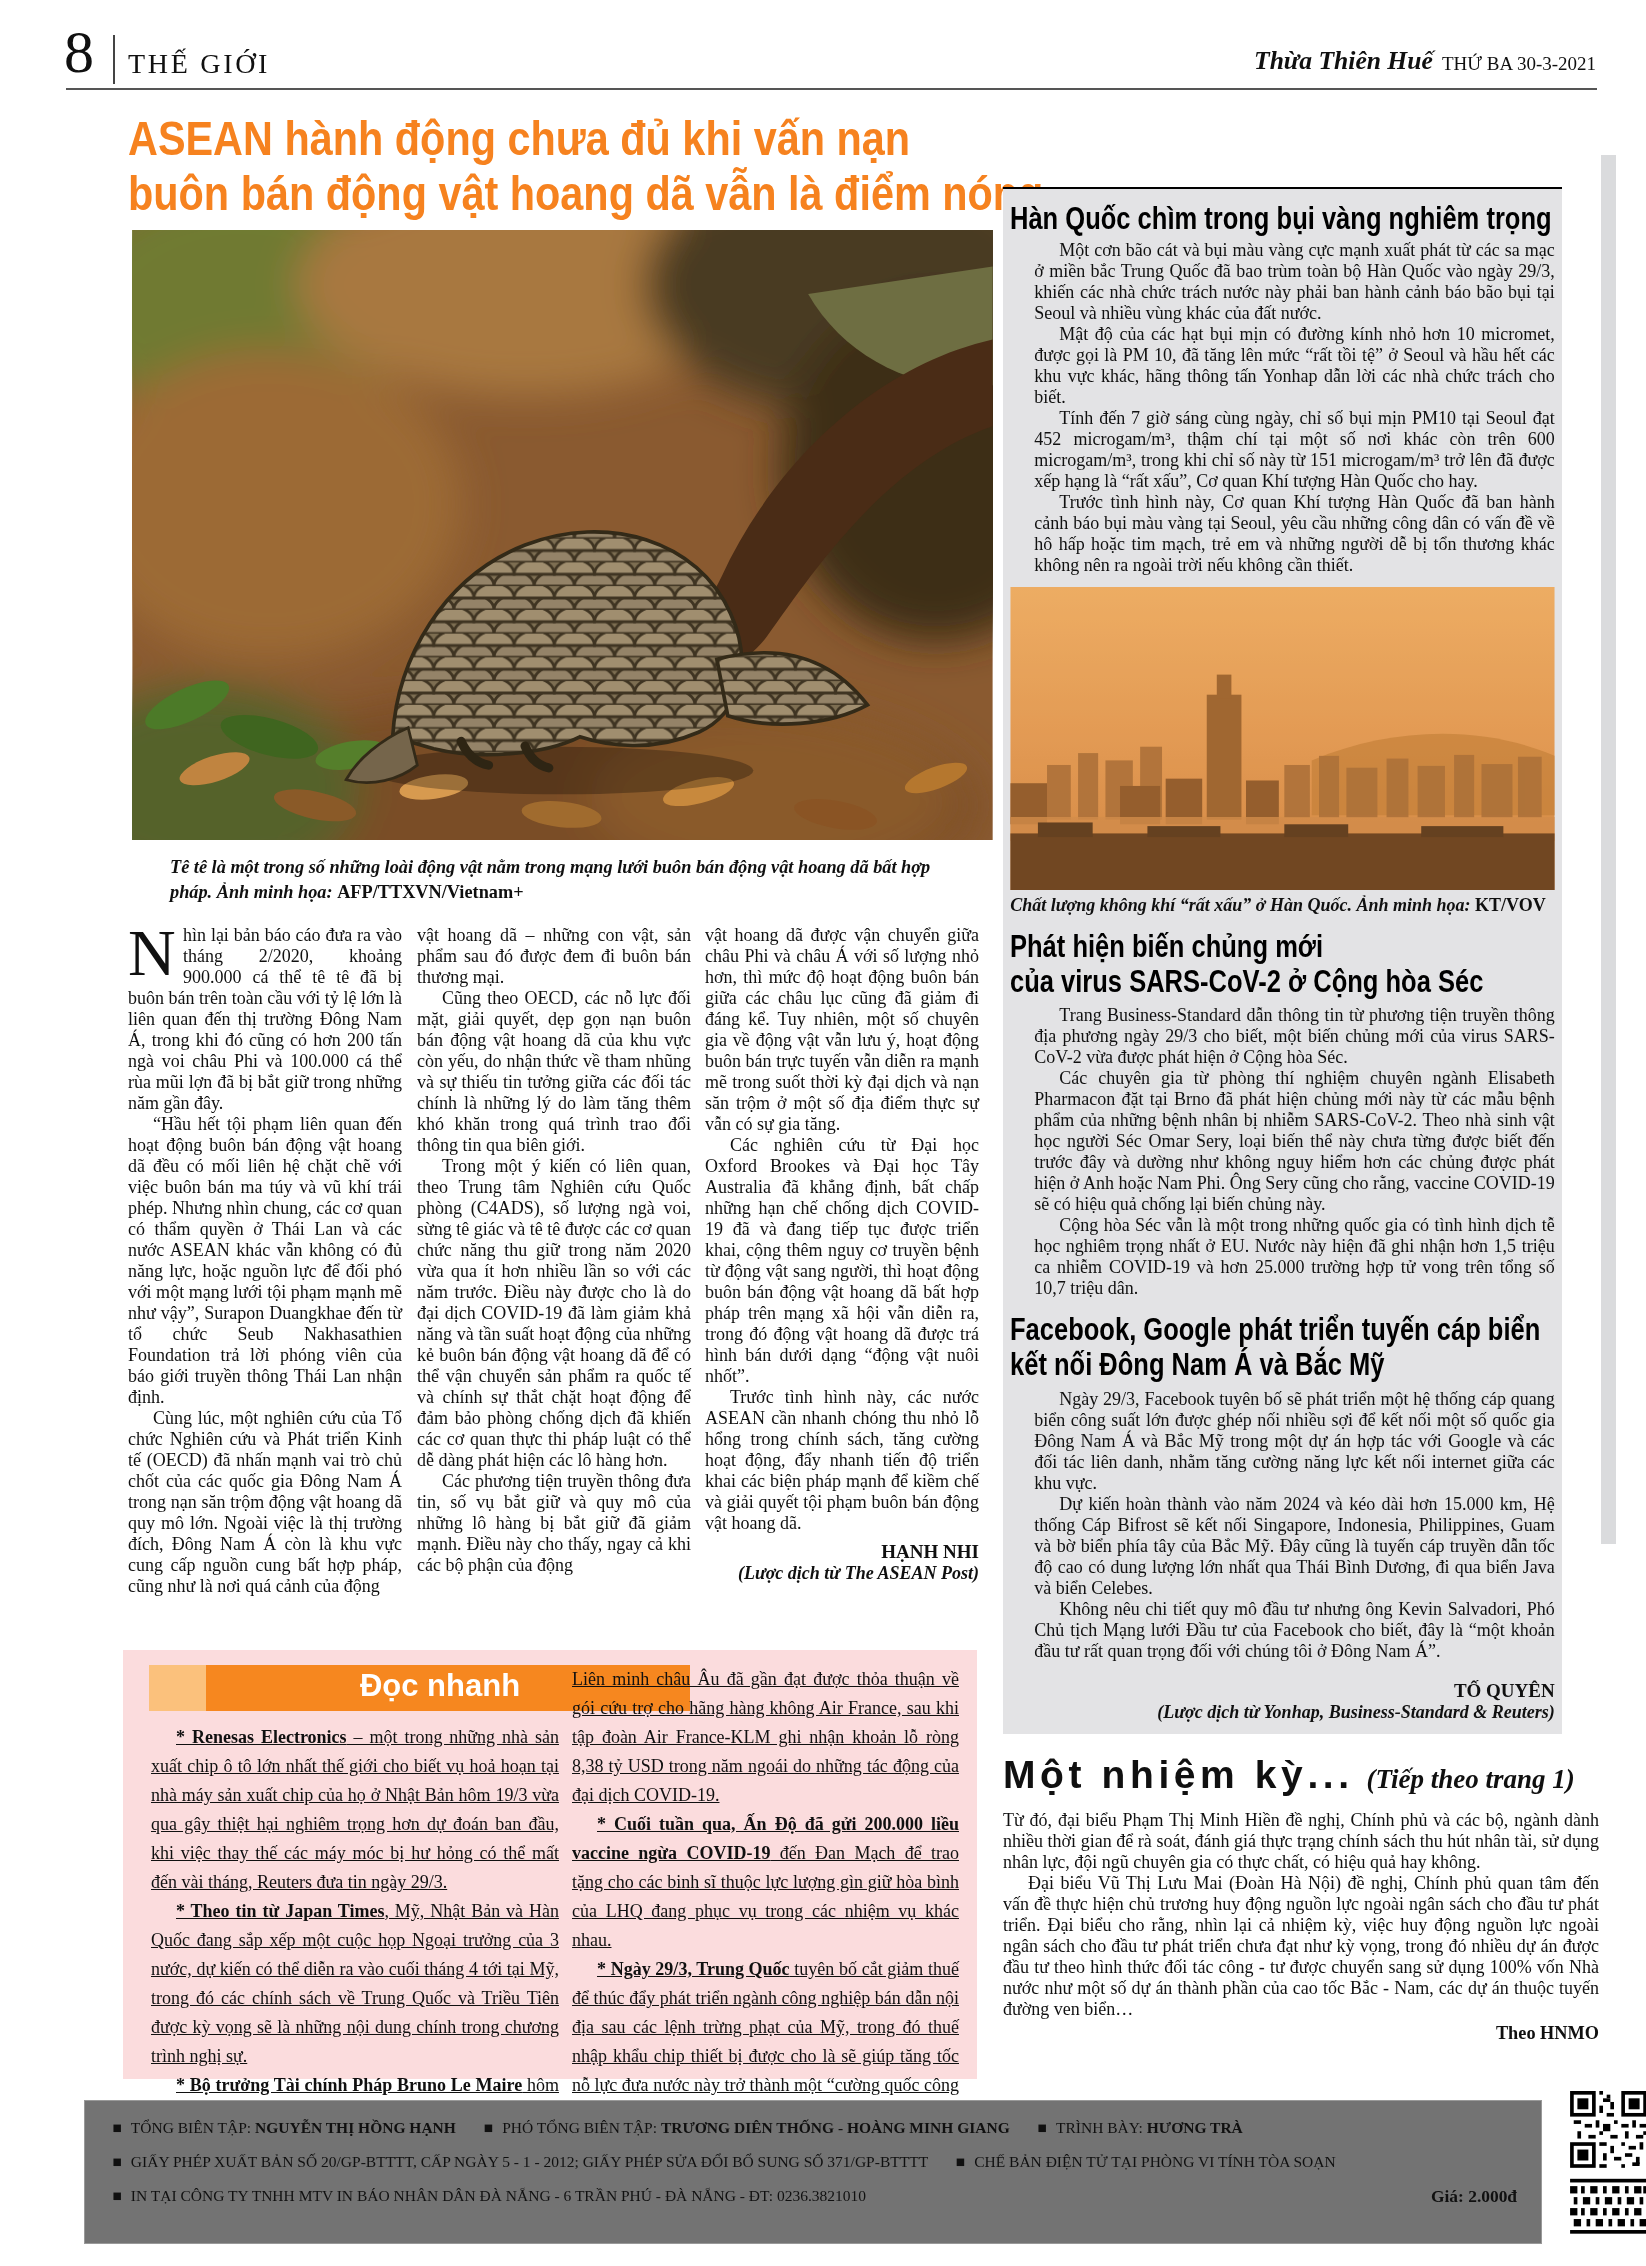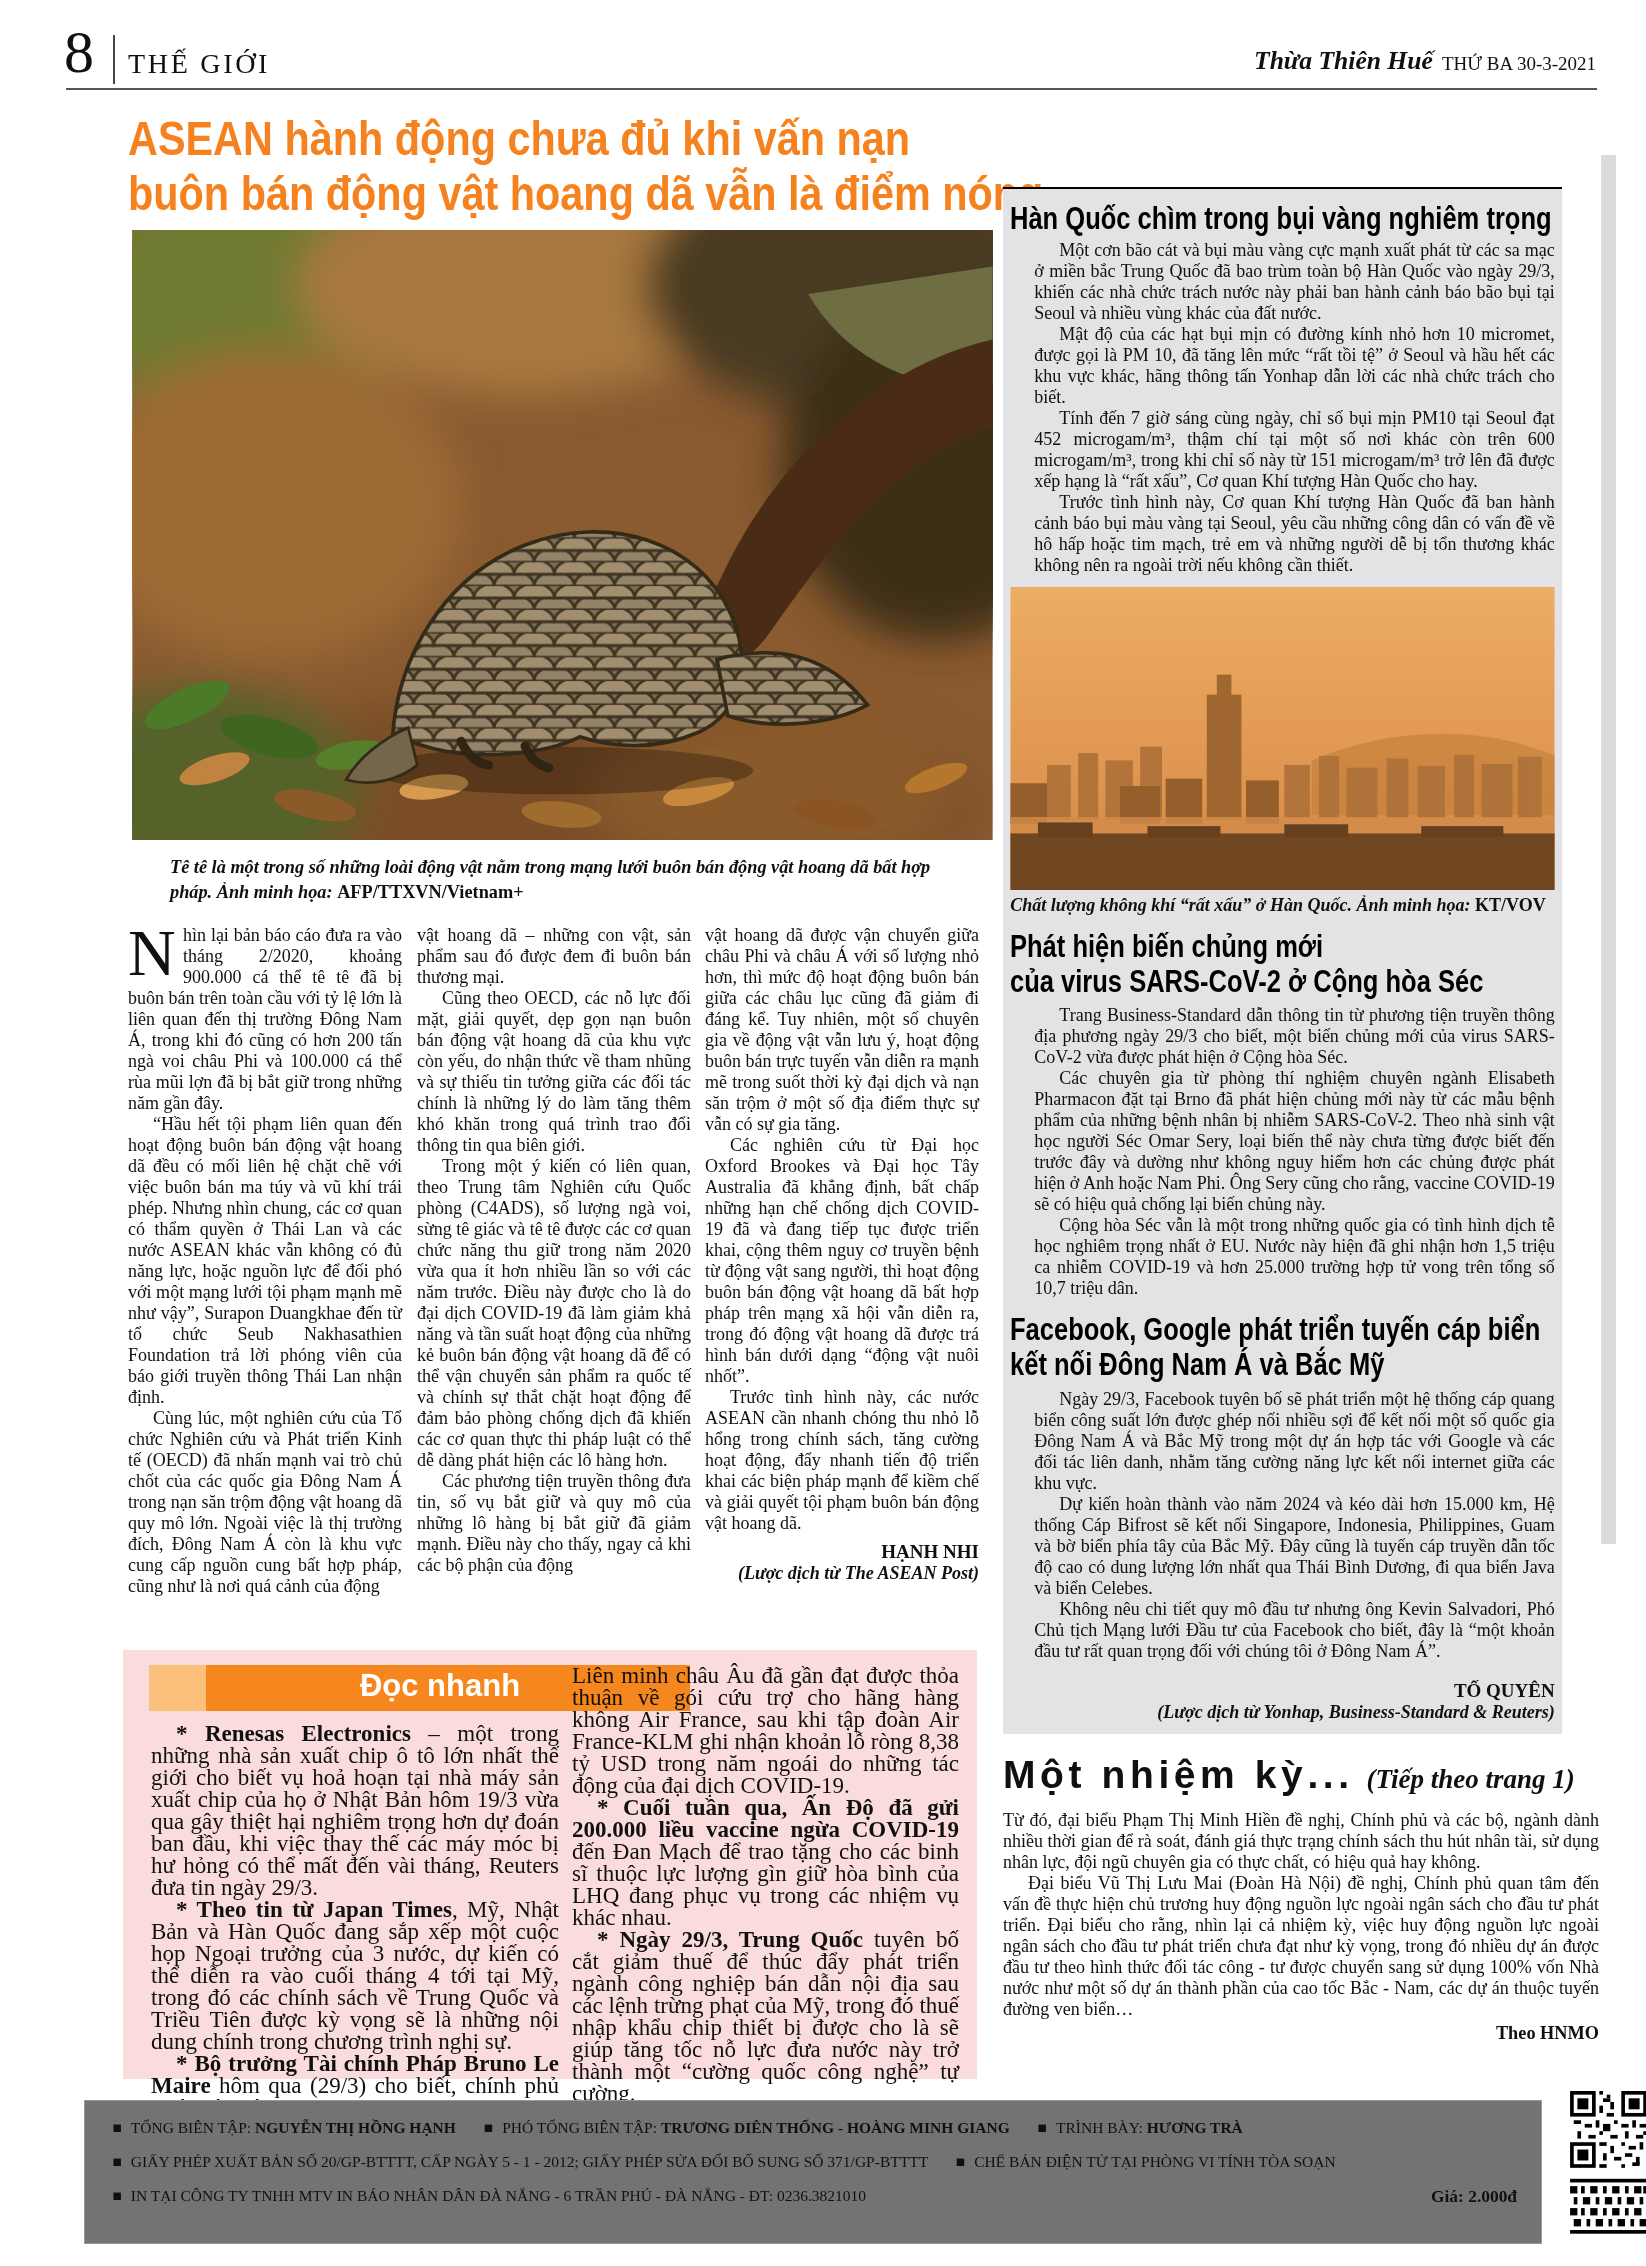--- a/index.html
+++ b/index.html
@@ -38,21 +38,21 @@
   .panel .bt{font-size:18px;line-height:21px;margin-left:24px;}
   .kcap{font-style:italic;font-weight:bold;font-size:18px;line-height:23px;margin-top:3.7px;}
 
   
   .pinkbox{left:123px;top:1650px;width:854px;height:429px;background:#FBDCDD;}
   .dn-bar{left:149px;top:1665px;width:541px;height:46px;background:#F6871F;}
   .dn-sq{left:149px;top:1665px;width:57px;height:46px;background:#FBC17C;}
   .dn-title{left:206px;top:1668px;width:468px;text-align:center;color:#fff;
             font-family:"Liberation Sans",sans-serif;font-weight:700;font-size:31px;}
   .briefcol{position:absolute;}
-  .briefcol .bt{font-size:23px;line-height:22px;}
+  .briefcol .bt{font-size:18px;line-height:29px;text-decoration:underline;}
   .blead{font-weight:bold;}
 
   
   .term-title{font-family:"Liberation Sans",sans-serif;font-weight:700;font-size:39px;letter-spacing:4.6px;white-space:nowrap;}
   .term-note{font-weight:bold;font-style:italic;font-size:27px;margin-left:12.8px;}
   .credit{font-weight:bold;font-size:18.3px;text-align:right;margin-top:3.7px;}
 
   
   .footer{left:84px;top:2100px;width:1458px;height:144px;border:1.8px solid #999;box-sizing:border-box;
           padding:18.3px 24px 0 27.4px;background:#737373;}

